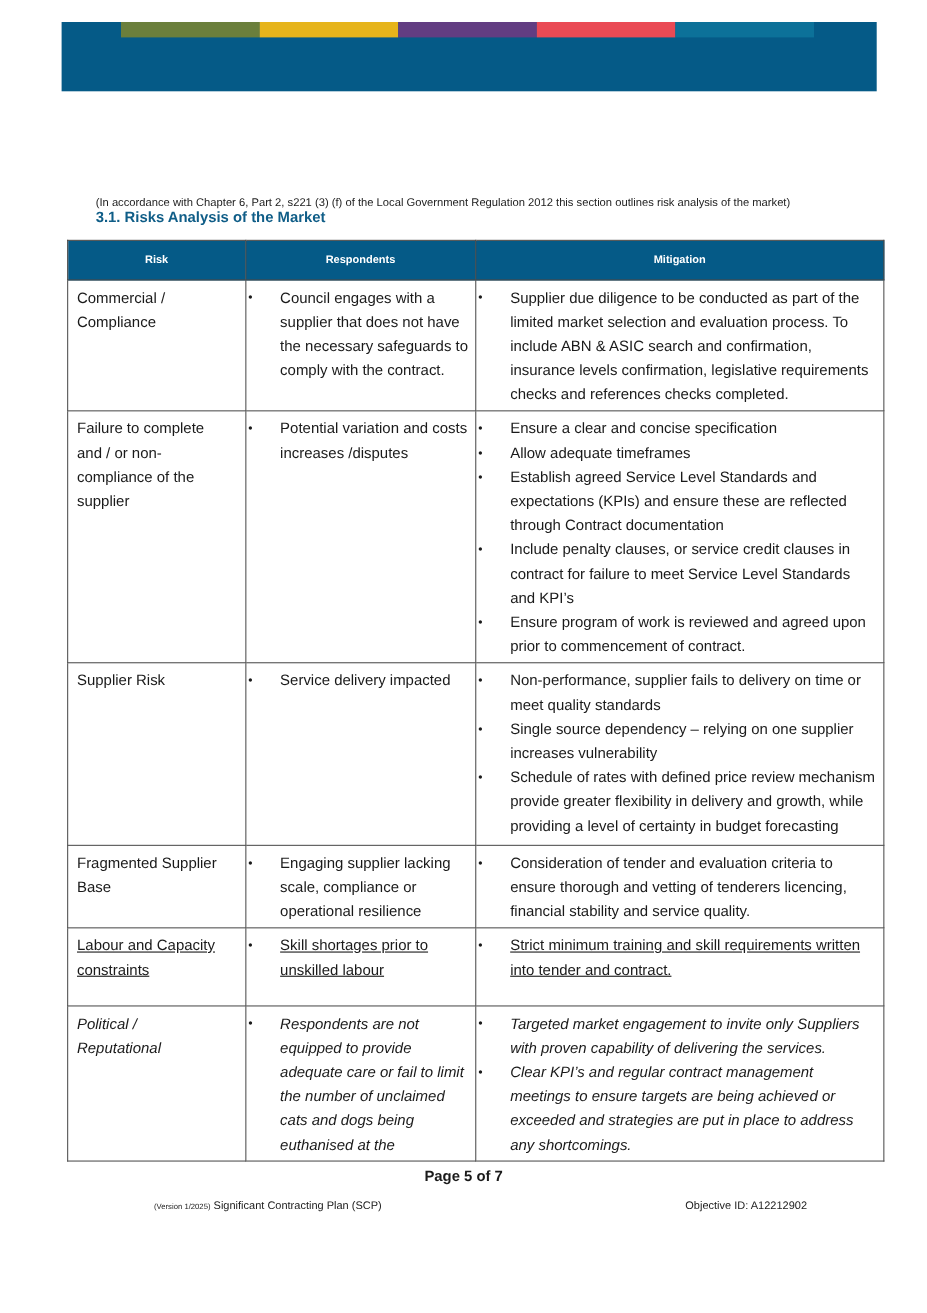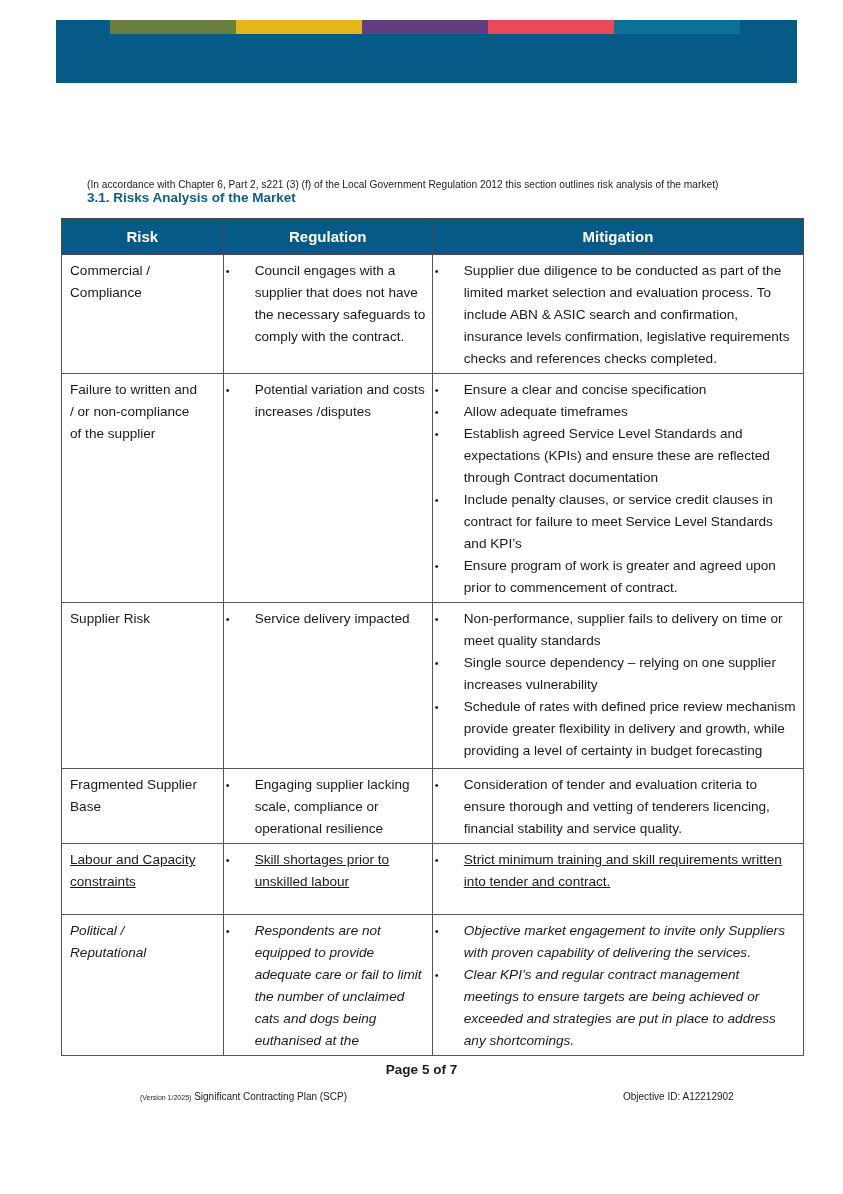--- a/index.html
+++ b/index.html
@@ -69,21 +69,21 @@
     top: 218px;
     width: 743px;
     border-collapse: collapse;
     font-size: 13.6px;
     line-height: 22px;
   }
   .risk-table th {
     background: #055a87;
     color: #ffffff;
     font-weight: bold;
-    font-size: 15px;
+    font-size: 10px;
     height: 35px;
     padding: 0;
     border: 1px solid #4a4a4a;
     text-align: center;
     vertical-align: middle;
   }
   .risk-table td {
     border: 1px solid #555;
     vertical-align: top;
     padding: 5px 20px 3px 8px;
@@ -149,52 +149,52 @@
   </div>
 </div>
 
 <div class="section-title">3.1.  Risks Analysis of the Market</div>
 <div class="section-note">(In accordance with Chapter 6, Part 2, s221 (3) (f) of the Local Government Regulation 2012 this section outlines risk analysis of the market)</div>
 
 <table class="risk-table">
   <thead>
     <tr>
       <th class="col-risk">Risk</th>
-      <th class="col-cons">Regulation</th>
+      <th class="col-cons">Respondents</th>
       <th class="col-mit">Mitigation</th>
     </tr>
   </thead>
   <tbody id="risk-body">
       <tr style="height: 118px;">
         <td class="col-risk">Commercial / Compliance</td>
         <td class="col-cons cons-cell">
           <ul class="bullets">
             <li><span class="dot">•</span><span>Council engages with a supplier that does not have the necessary safeguards to comply with the contract.</span></li>
           </ul>
         </td>
         <td class="col-mit mit-cell">
           <ul class="bullets">
             <li><span class="dot">•</span><span>Supplier due diligence to be conducted as part of the limited market selection and evaluation process. To include ABN &amp; ASIC search and confirmation, insurance levels confirmation, legislative requirements checks and references checks completed.</span></li>
           </ul>
         </td>
       </tr>
       <tr style="height: 225px;">
-        <td class="col-risk">Failure to written and / or non-compliance of the supplier</td>
+        <td class="col-risk">Failure to complete and / or non-compliance of the supplier</td>
         <td class="col-cons cons-cell">
           <ul class="bullets">
             <li><span class="dot">•</span><span>Potential variation and costs increases /disputes</span></li>
           </ul>
         </td>
         <td class="col-mit mit-cell">
           <ul class="bullets">
             <li><span class="dot">•</span><span>Ensure a clear and concise specification</span></li>
             <li><span class="dot">•</span><span>Allow adequate timeframes</span></li>
             <li><span class="dot">•</span><span>Establish agreed Service Level Standards and expectations (KPIs) and ensure these are reflected through Contract documentation</span></li>
             <li><span class="dot">•</span><span>Include penalty clauses, or service credit clauses in contract for failure to meet Service Level Standards and KPI’s</span></li>
-            <li><span class="dot">•</span><span>Ensure program of work is greater and agreed upon prior to commencement of contract.</span></li>
+            <li><span class="dot">•</span><span>Ensure program of work is reviewed and agreed upon prior to commencement of contract.</span></li>
           </ul>
         </td>
       </tr>
       <tr style="height: 166px;">
         <td class="col-risk">Supplier Risk</td>
         <td class="col-cons cons-cell">
           <ul class="bullets">
             <li><span class="dot">•</span><span>Service delivery impacted</span></li>
           </ul>
         </td>
@@ -234,21 +234,21 @@
       </tr>
       <tr style="height: 140px; font-style: italic;">
         <td class="col-risk">Political / Reputational</td>
         <td class="col-cons cons-cell">
           <ul class="bullets">
             <li><span class="dot">•</span><span>Respondents are not equipped to provide adequate care or fail to limit the number of unclaimed cats and dogs being euthanised at the</span></li>
           </ul>
         </td>
         <td class="col-mit mit-cell">
           <ul class="bullets">
-            <li><span class="dot">•</span><span>Objective market engagement to invite only Suppliers with proven capability of delivering the services.</span></li>
+            <li><span class="dot">•</span><span>Targeted market engagement to invite only Suppliers with proven capability of delivering the services.</span></li>
             <li><span class="dot">•</span><span>Clear KPI’s and regular contract management meetings to ensure targets are being achieved or exceeded and strategies are put in place to address any shortcomings.</span></li>
           </ul>
         </td>
       </tr>
     </tbody>
 </table>
 
 <div class="page-number">Page 5 of 7</div>
 <div class="footer-left">
   <span class="ver">(Version 1/2025)</span>

